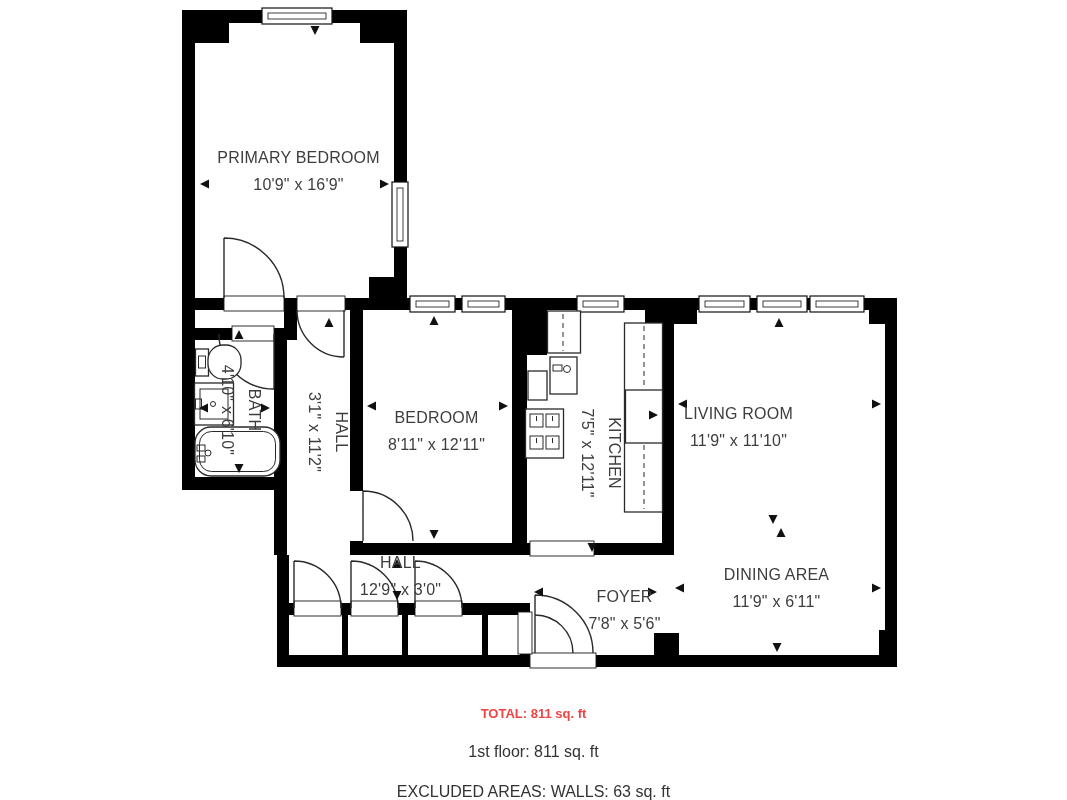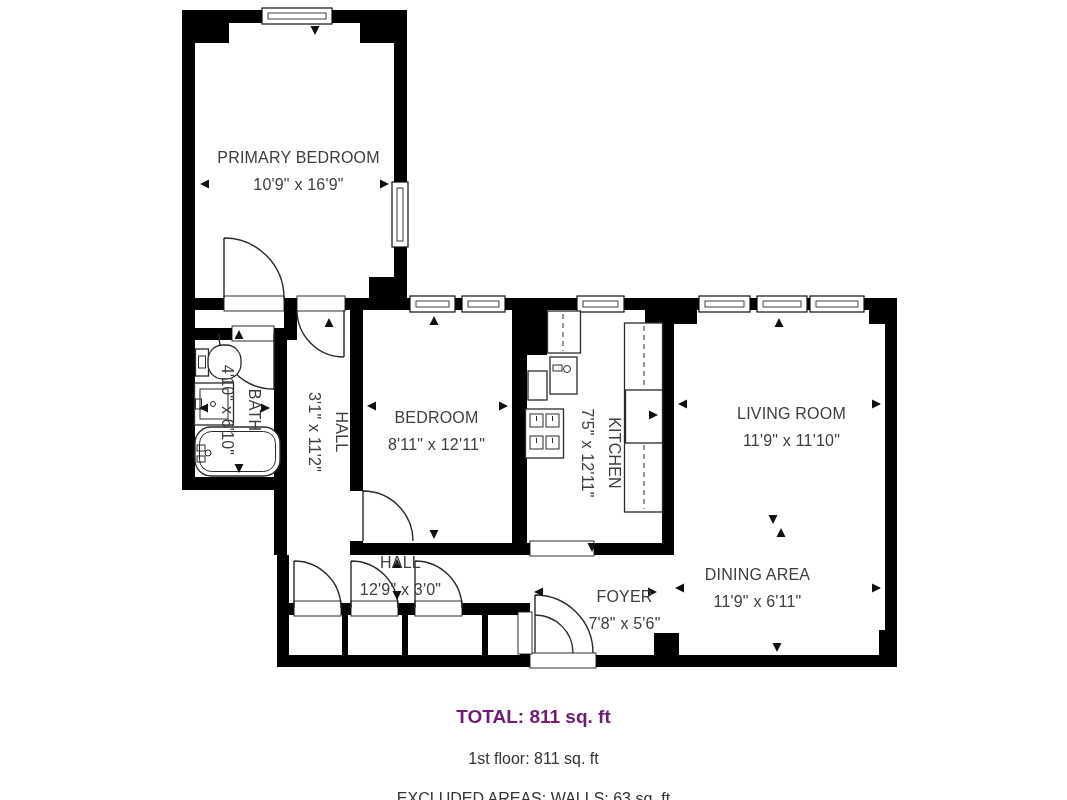--- a/index.html
+++ b/index.html
@@ -13,21 +13,21 @@
   .door{fill:none;stroke:#2a2a2a;stroke-width:1.4;}
   .fx{fill:#fff;stroke:#2a2a2a;stroke-width:1.3;}
   .fx2{fill:none;stroke:#2a2a2a;stroke-width:1;}
   .dash{fill:none;stroke:#2a2a2a;stroke-width:1;stroke-dasharray:5 4;}
   .arr{fill:#111;}
   .room-label{position:absolute;transform:translate(-50%,-50%);text-align:center;
       color:var(--label,#3d3d3d);font-size:16px;line-height:1.7;letter-spacing:.2px;white-space:nowrap;}
   .room-label.rot{transform:translate(-50%,-50%) rotate(90deg);}
   .room-label .nm,.room-label .dm{display:block;}
   #summary{position:absolute;left:0;top:706px;width:100%;text-align:center;color:#333;}
-  #summary .total{font-size:19px;font-weight:bold;color:#701a75;margin-bottom:4px;}
+  #summary .total{font-size:13px;font-weight:bold;color:#ef4444;margin-bottom:4px;}
   #summary .line{font-size:16px;margin-bottom:3px;margin-top:22px;}
   #summary .disclaimer{font-size:7px;color:#555;letter-spacing:.3px;margin-top:13px;}
 </style>
 </head>
 <body>
 
 <div id="stage">
 
   <svg id="plan-svg" width="1067" height="800" viewBox="0 0 1067 800">
 
@@ -213,33 +213,33 @@
     <span class="dm">3'1" x 11'2"</span>
   </div>
   <div class="room-label" style="left:430px;top:431px;">
     <span class="nm">BEDROOM</span>
     <span class="dm">8'11" x 12'11"</span>
   </div>
   <div class="room-label rot" style="left:594px;top:453px;">
     <span class="nm">KITCHEN</span>
     <span class="dm">7'5" x 12'11"</span>
   </div>
-  <div class="room-label" style="left:785px;top:427px;">
+  <div class="room-label" style="left:732px;top:427px;">
     <span class="nm">LIVING ROOM</span>
     <span class="dm">11'9" x 11'10"</span>
   </div>
   <div class="room-label" style="left:394px;top:576px;">
     <span class="nm">HALL</span>
     <span class="dm">12'9" x 3'0"</span>
   </div>
   <div class="room-label" style="left:618px;top:610px;">
     <span class="nm">FOYER</span>
     <span class="dm">7'8" x 5'6"</span>
   </div>
-  <div class="room-label" style="left:751px;top:588px;">
+  <div class="room-label" style="left:770px;top:588px;">
     <span class="nm">DINING AREA</span>
     <span class="dm">11'9" x 6'11"</span>
   </div>
 
   <div id="summary">
     <div class="total">TOTAL: 811 sq. ft</div>
     <div class="line">1st floor: 811 sq. ft</div>
     <div class="line">EXCLUDED AREAS: WALLS: 63 sq. ft</div>
     <div class="disclaimer">FLOOR PLAN CREATED BY CUBICASA APP. MEASUREMENTS DEEMED HIGHLY RELIABLE BUT NOT GUARANTEED.</div>
   </div>

